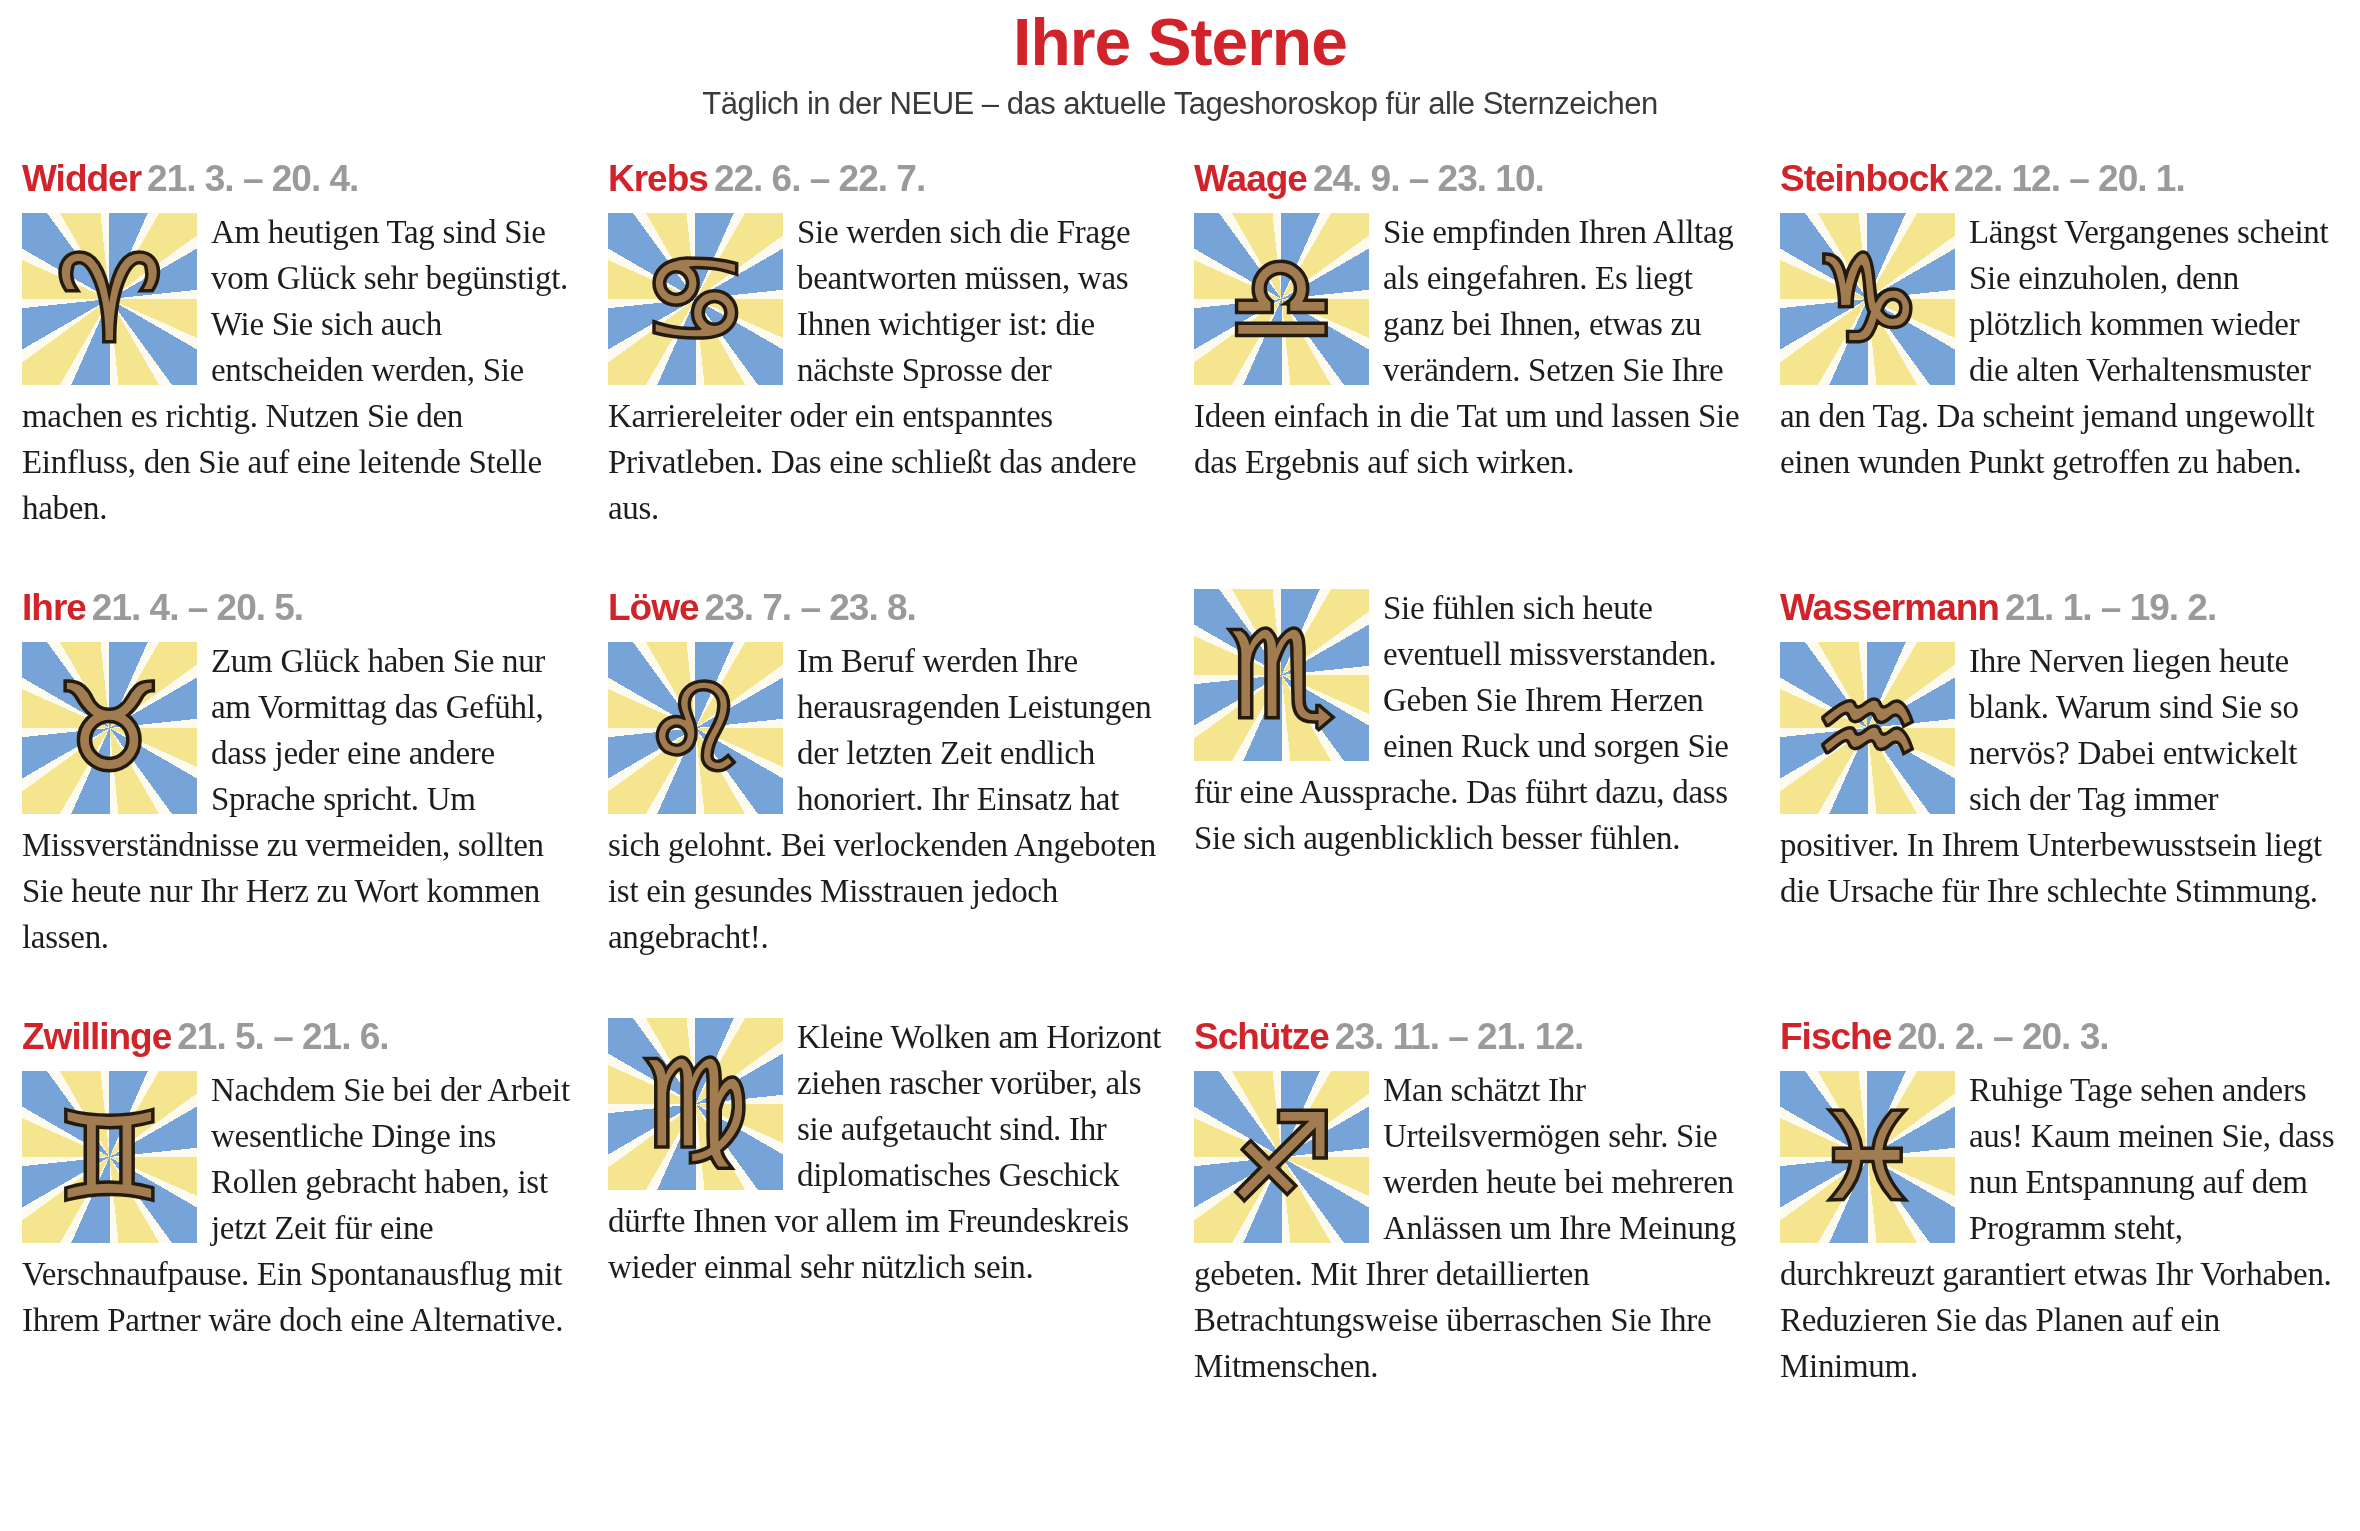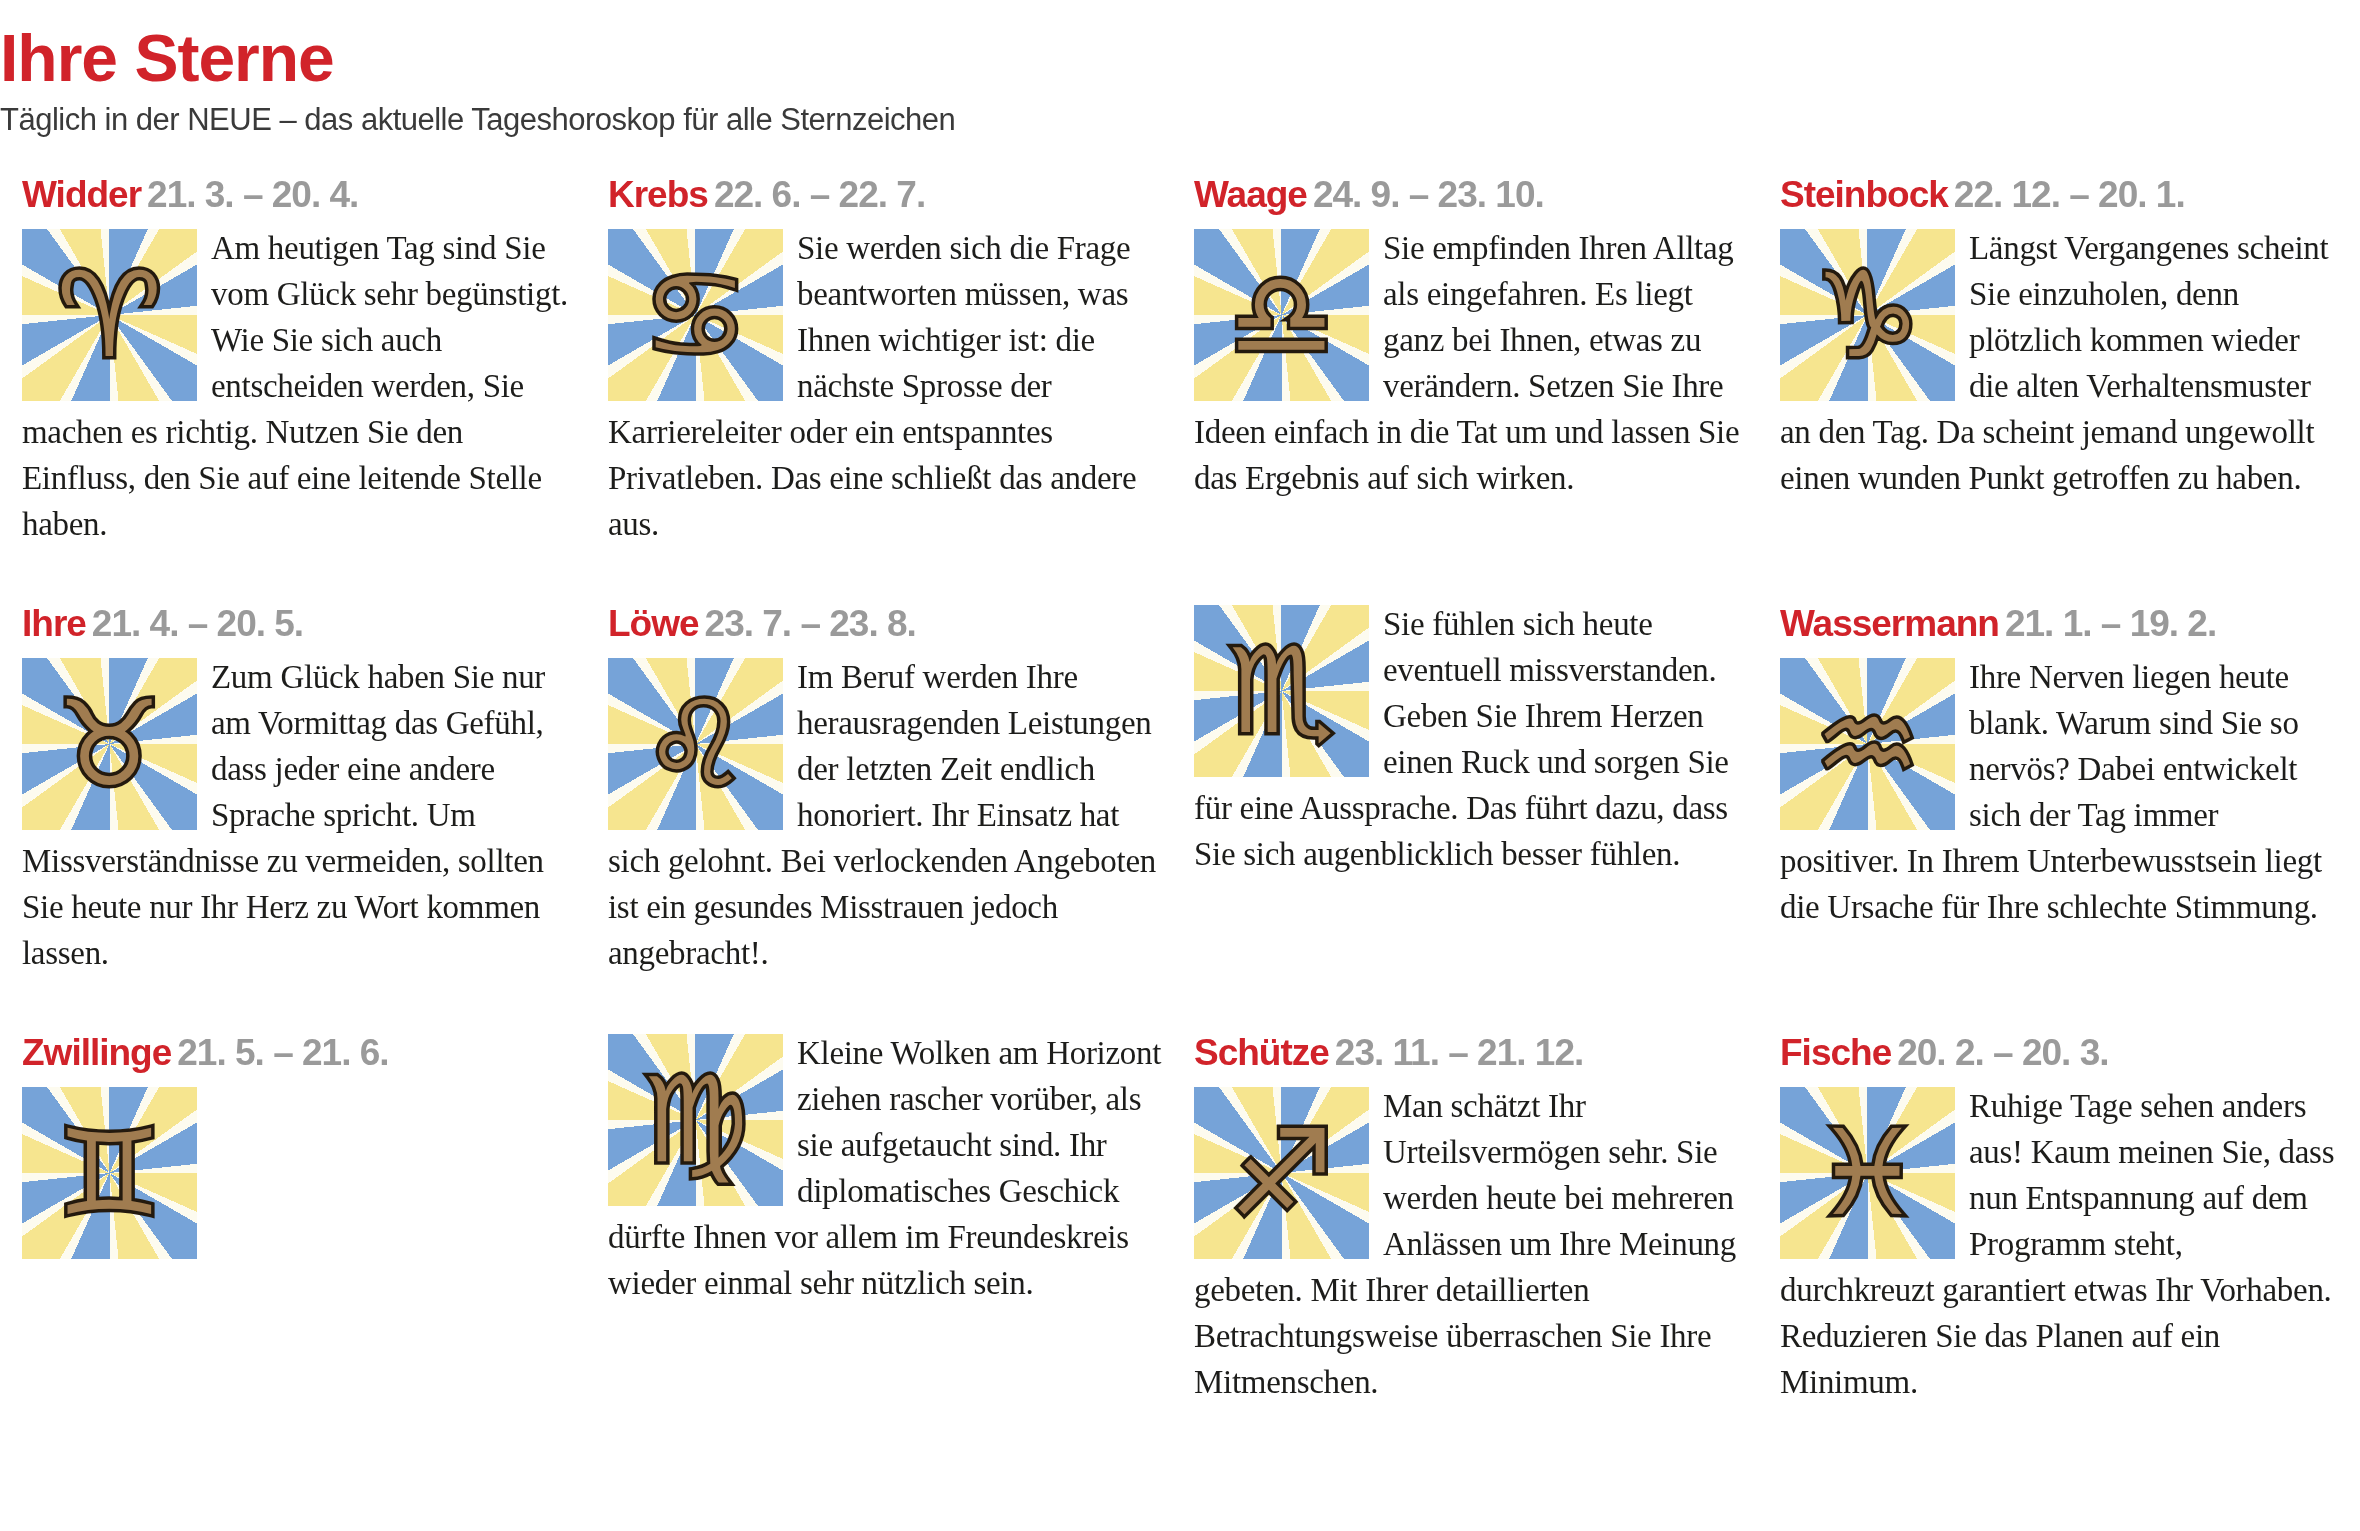--- a/index.html
+++ b/index.html
@@ -1,21 +1,21 @@
 <!DOCTYPE html>
 <html lang="de"><head>
 <meta charset="utf-8">
 <style>
   html,body{margin:0;padding:0;background:#ffffff;}
   body{
     width:2360px;height:1531px;overflow:hidden;
     font-family:"Liberation Serif", serif;
     color:#1d1d1b;
   }
-  .masthead{ text-align:left; padding-top:20px; }
+  .masthead{ text-align:center; padding-top:4px; }
   .masthead h1{
     margin:0;
     font-family:"Liberation Sans", sans-serif;
     font-weight:700;
     font-size:66px;
     letter-spacing:-1px;
     color:#d1232a;
   }
   .masthead .subtitle{
     margin:6px 0 0 0;
@@ -145,20 +145,21 @@
         <span class="glyph">♒</span>
       </div>
     <p>Ihre Nerven liegen heute blank. Warum sind Sie so nervös? Dabei entwickelt sich der Tag immer positiver. In Ihrem Unterbewusstsein liegt die Ursache für Ihre schlechte Stimmung.</p>
   </article>
 
   <article class="entry">
     <h2><span class="sign">Zwillinge</span><span class="dates">21. 5. – 21. 6.</span></h2>
     <div class="zicon">
         <span class="glyph">♊</span>
       </div>
+    <p>Nachdem Sie bei der Arbeit wesentliche Dinge ins Rollen gebracht haben, ist jetzt Zeit für eine Verschnaufpause. Ein Spontanausflug mit Ihrem Partner wäre doch eine Alternative.</p>
   </article>
 
   <article class="entry">
     <div class="zicon">
         <span class="glyph">♍</span>
       </div>
     <p>Kleine Wolken am Horizont ziehen rascher vorüber, als sie aufgetaucht sind. Ihr diplomatisches Geschick dürfte Ihnen vor allem im Freundeskreis wieder einmal sehr nützlich sein.</p>
   </article>
 
   <article class="entry">

